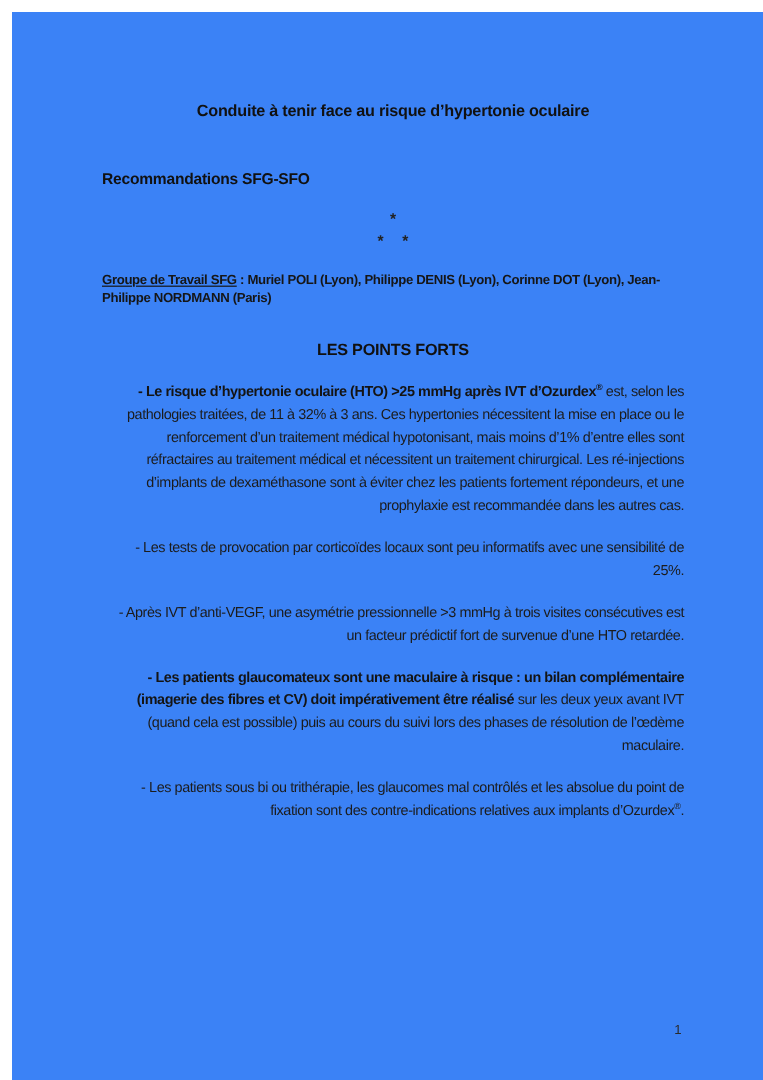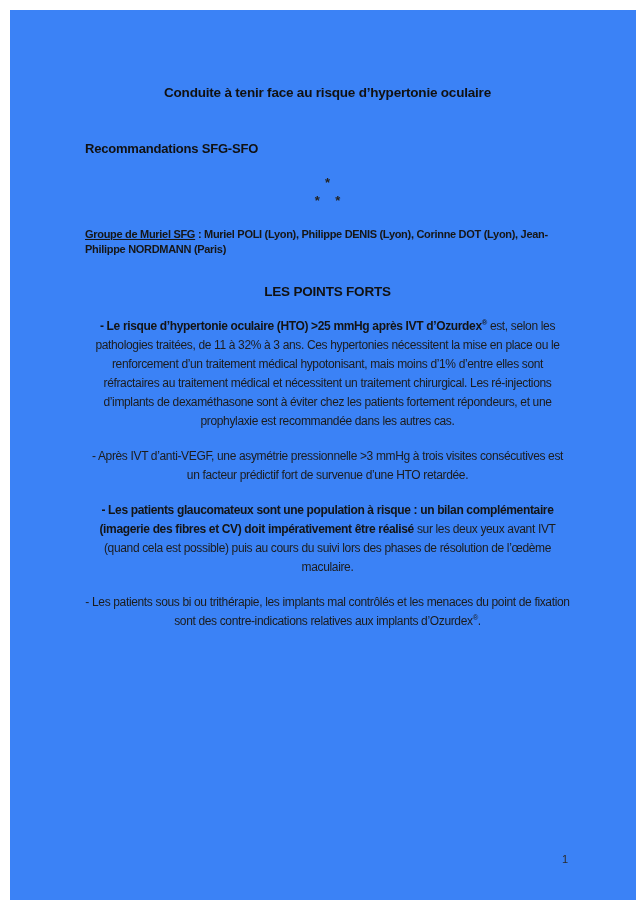--- a/index.html
+++ b/index.html
@@ -64,21 +64,21 @@
     letter-spacing: -0.2px;
     color: #111;
     text-align: center;
   }
   .paragraphs { margin: 0; }
   .body-par {
     margin: 16px 0 0 0;
     font-size: 12px;
     line-height: 19px;
     letter-spacing: -0.35px;
-    text-align: center;
+    text-align: right;
     color: #1c1c1c;
   }
   .body-par .b { font-weight: bold; color: #141414; }
   .body-par .sup {
     font-size: 7.5px;
     vertical-align: super;
     line-height: 0;
   }
   .page-number {
     position: absolute;
@@ -96,26 +96,27 @@
   <h1 class="doc-title">
     <span class="tline">Conduite à tenir face au risque d’hypertonie oculaire</span>
   </h1>
 
   <div class="doc-subtitle">Recommandations SFG-SFO</div>
 
   <div class="stars stars-top">*</div>
 
   <div class="stars stars-bottom">* *</div>
 
-  <p class="workgroup"><span class="wg-label">Groupe de Muriel SFG</span><span> : </span><span>Muriel POLI (Lyon), Philippe DENIS (Lyon), Corinne DOT (Lyon), Jean-Philippe NORDMANN (Paris)</span></p>
+  <p class="workgroup"><span class="wg-label">Groupe de Travail SFG</span><span> : </span><span>Muriel POLI (Lyon), Philippe DENIS (Lyon), Corinne DOT (Lyon), Jean-Philippe NORDMANN (Paris)</span></p>
 
   <h2 class="section-heading">LES POINTS FORTS</h2>
 
   <div class="paragraphs">
       <p class="body-par"><span class="b">- Le risque d’hypertonie oculaire (HTO) &gt;25 mmHg après IVT d’Ozurdex</span><span class="b sup">®</span><span> est, selon les pathologies traitées, de 11 à 32% à 3 ans. Ces hypertonies nécessitent la mise en place ou le renforcement d’un traitement médical hypotonisant, mais moins d’1% d’entre elles sont réfractaires au traitement médical et nécessitent un traitement chirurgical. Les ré-injections d’implants de dexaméthasone sont à éviter chez les patients fortement répondeurs, et une prophylaxie est recommandée dans les autres cas.</span></p>
+      <p class="body-par"><span>- Les tests de provocation par corticoïdes locaux sont peu informatifs avec une sensibilité de 25%.</span></p>
       <p class="body-par"><span>- Après IVT d’anti-VEGF, une asymétrie pressionnelle &gt;3 mmHg à trois visites consécutives est un facteur prédictif fort de survenue d’une HTO retardée.</span></p>
-      <p class="body-par"><span class="b">- Les patients glaucomateux sont une population à risque : un bilan complémentaire (imagerie des fibres et CV) doit impérativement être réalisé</span><span> sur les deux yeux avant IVT (quand cela est possible) puis au cours du suivi lors des phases de résolution de l’œdème maculaire.</span></p>
-      <p class="body-par"><span>- Les patients sous bi ou trithérapie, les implants mal contrôlés et les menaces du point de fixation sont des contre-indications relatives aux implants d’Ozurdex</span><span class="sup">®</span><span>.</span></p>
+      <p class="body-par"><span class="b">- Les patients glaucomateux sont une maculaire à risque : un bilan complémentaire (imagerie des fibres et CV) doit impérativement être réalisé</span><span> sur les deux yeux avant IVT (quand cela est possible) puis au cours du suivi lors des phases de résolution de l’œdème maculaire.</span></p>
+      <p class="body-par"><span>- Les patients sous bi ou trithérapie, les glaucomes mal contrôlés et les absolue du point de fixation sont des contre-indications relatives aux implants d’Ozurdex</span><span class="sup">®</span><span>.</span></p>
     </div>
 
   <div class="page-number">1</div>
 
 </div>
 
 </body></html>

